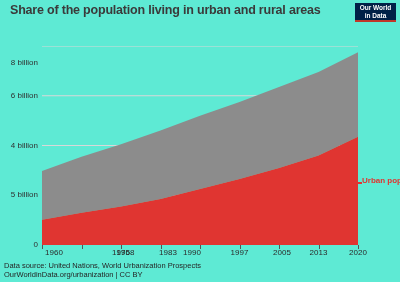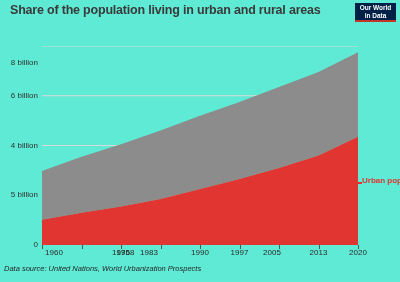--- a/index.html
+++ b/index.html
@@ -123,28 +123,27 @@
     width: 4px;
     height: 2px;
     background: #e03531;
     top: 182px;
   }
 
   
   .footer {
     position: absolute;
     left: 4px;
-    bottom: 9px;
+    bottom: 3px;
     width: 300px;
     font-size: 7.5px;
     line-height: 9px;
     color: #262626;
     overflow: hidden;
     white-space: nowrap;
-    font-style: italic;
   }
   .footer .cc { color: #242424; }
 </style>
 </head>
 <body>
 
 <div id="screenshot">
 
   <div class="title">Share of the population living in urban and rural areas</div>
 
@@ -174,33 +173,34 @@
   </div>
 
   <div id="x-axis">
       <div class="x-tick" style="left: 42px;"></div>
       <div class="x-label" style="left: 34px; margin-left: 20px;">1960</div>
       <div class="x-tick" style="left: 81.5px;"></div>
       <div class="x-label" style="left: 81.5px; margin-left: 44px;">1968</div>
       <div class="x-tick" style="left: 121px;"></div>
       <div class="x-label" style="left: 121px;">1975</div>
       <div class="x-tick" style="left: 160.5px;"></div>
-      <div class="x-label" style="left: 149px;">1983</div>
+      <div class="x-label" style="left: 168px;">1983</div>
       <div class="x-tick" style="left: 200px;"></div>
-      <div class="x-label" style="left: 200px;">1990</div>
+      <div class="x-label" style="left: 192px;">1990</div>
       <div class="x-tick" style="left: 239.5px;"></div>
       <div class="x-label" style="left: 239.5px;">1997</div>
       <div class="x-tick" style="left: 279px;"></div>
-      <div class="x-label" style="left: 272px;">2005</div>
+      <div class="x-label" style="left: 282px;">2005</div>
       <div class="x-tick" style="left: 318.5px;"></div>
       <div class="x-label" style="left: 318.5px; text-align: right;">2013</div>
       <div class="x-tick" style="left: 358px;"></div>
       <div class="x-label" style="left: 358px;">2020</div>
     </div>
 
   <div class="series-tick"></div>
   <div class="series-label red">Urban population</div>
 
   <div class="footer">
     <div>Data source: United Nations, World Urbanization Prospects</div>
+    <div class="cc">OurWorldinData.org/urbanization | CC BY</div>
   </div>
 
 </div>
 
 </body></html>

